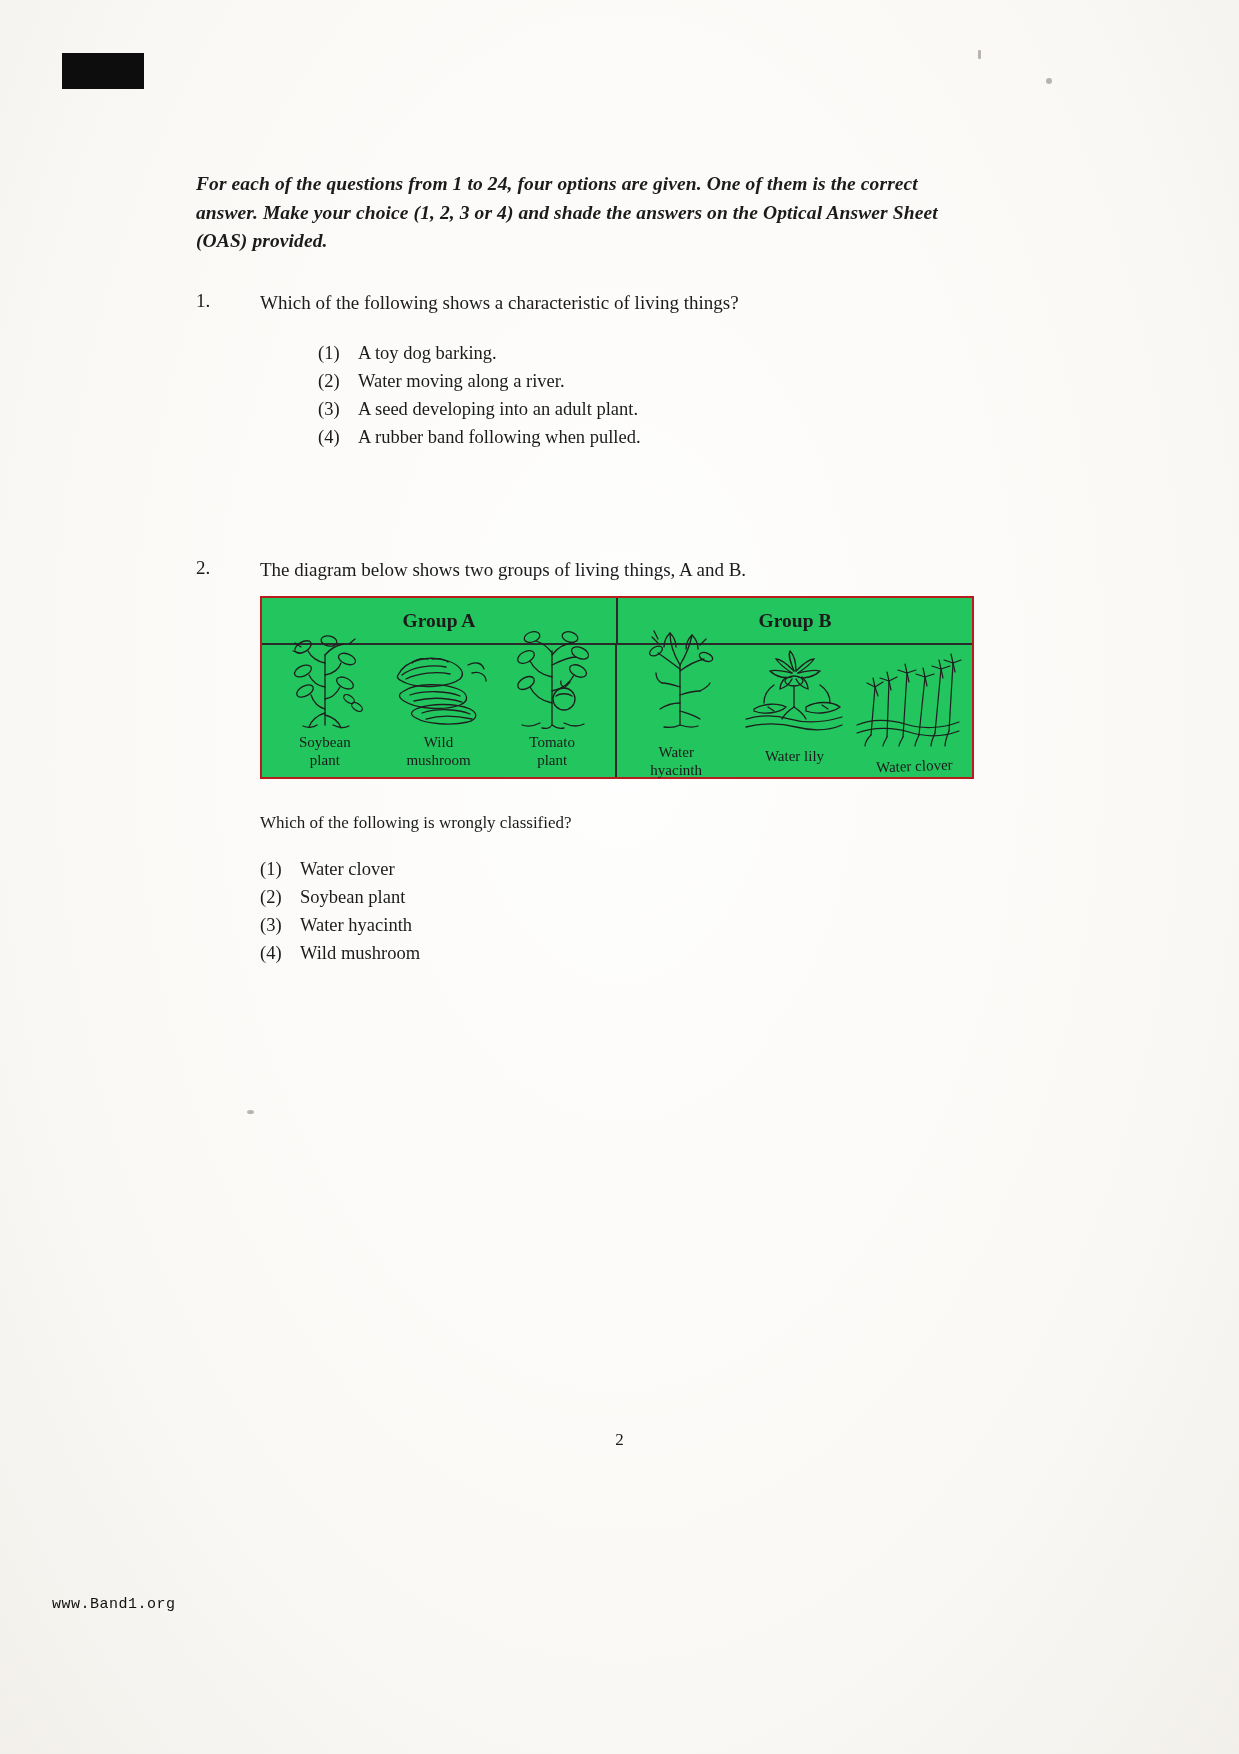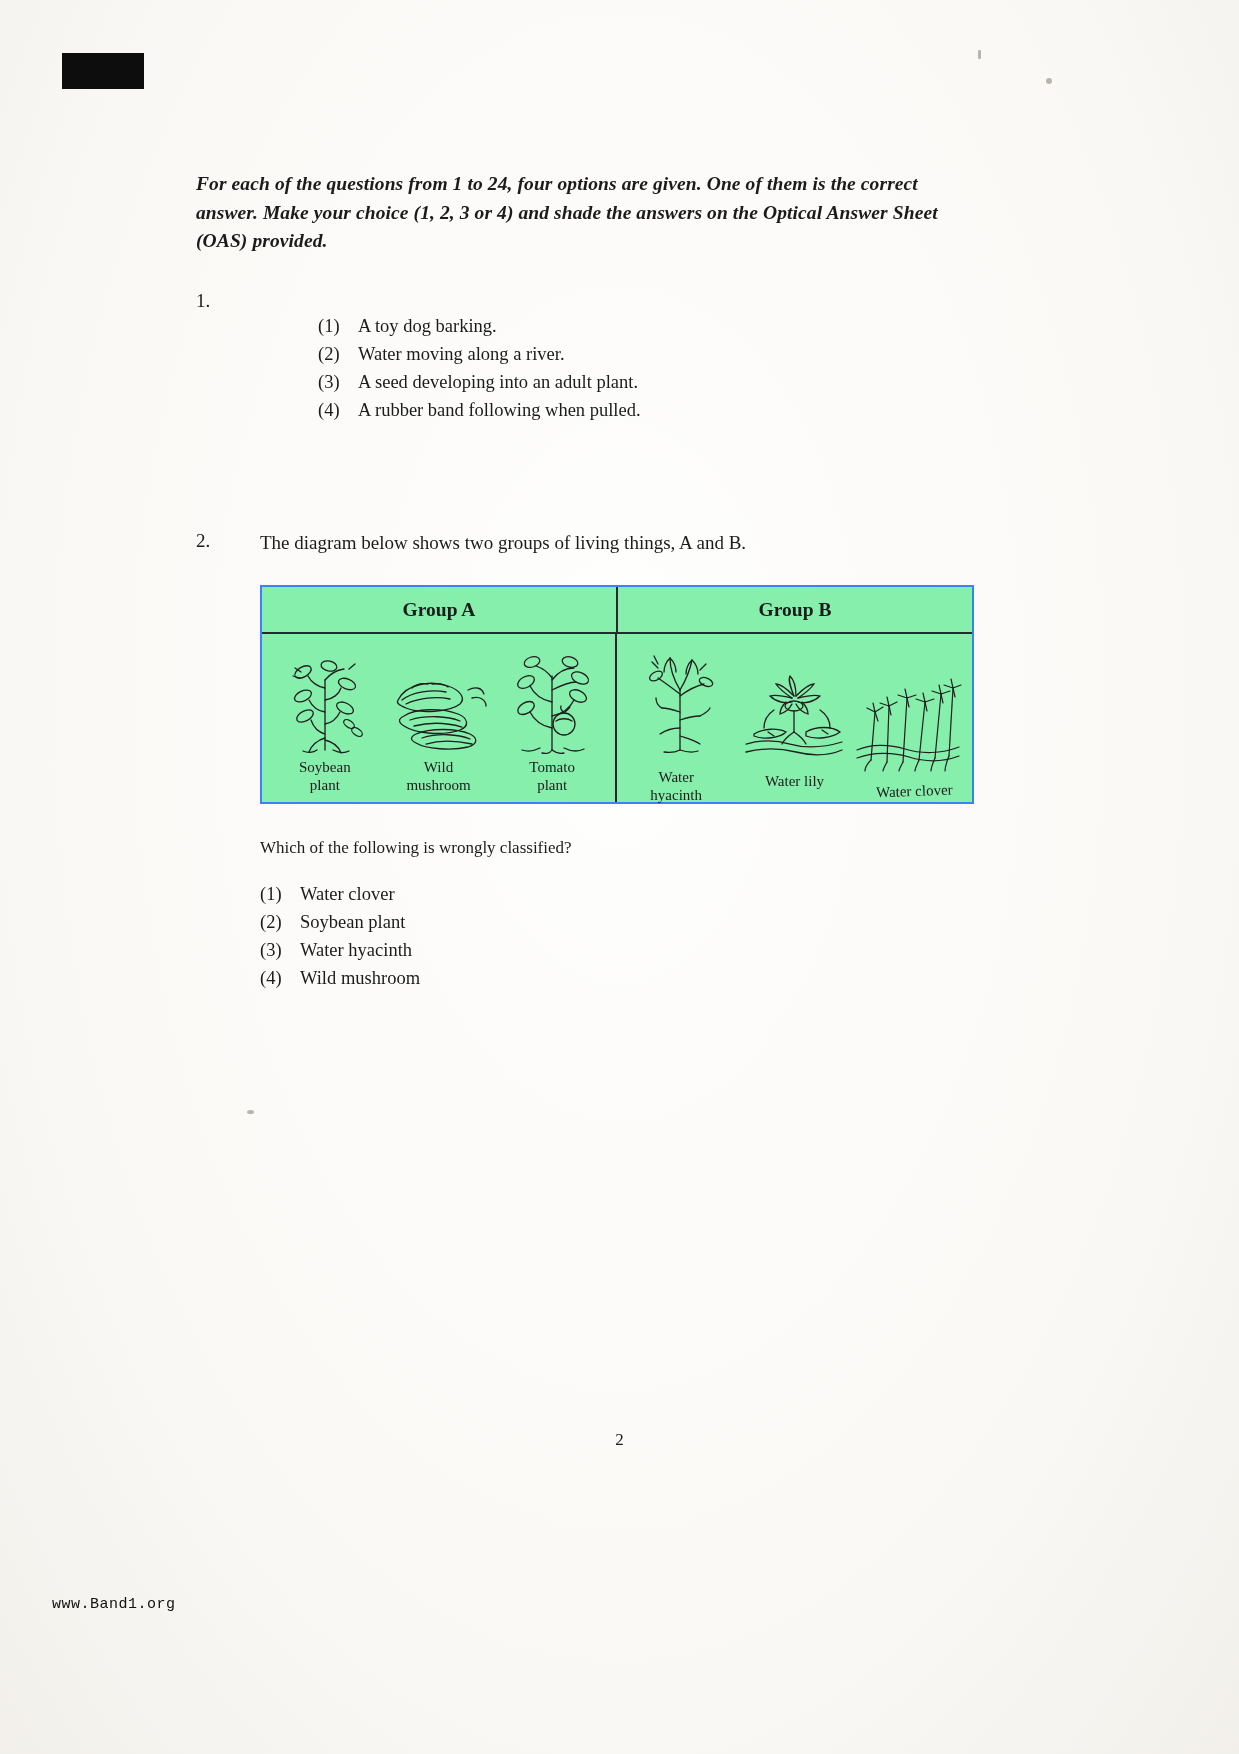--- a/index.html
+++ b/index.html
@@ -96,43 +96,43 @@
     display: inline-block;
     width: 40px;
   }
   .spacer-1 { height: 96px; }
   .sub-question {
     margin-top: 34px;
     font-size: 17px;
   }
   
   .diagram {
-    margin-top: 28px;
+    margin-top: 12px;
     margin-left: 0px;
     width: 710px;
-    border: 2px solid #3b82f6;
-    background: #86efac;
+    border: 2px solid #b91c1c;
+    background: #22c55e;
   }
   .diagram-head {
     display: flex;
     border-bottom: 2px solid #2a2a2a;
   }
   .diagram-head > div {
     flex: 1 1 50%;
     text-align: center;
     font-weight: bold;
     font-size: 19.5px;
     padding: 12px 0 11px 0;
   }
   .diagram-head > div:first-child {
     border-right: 2px solid #2a2a2a;
   }
   .diagram-body {
     display: flex;
-    height: 168px;
+    height: 132px;
   }
   .group {
     flex: 1 1 50%;
     display: flex;
     align-items: flex-end;
     justify-content: space-around;
     padding: 6px 6px 8px 6px;
     box-sizing: border-box;
   }
   .group.left {
@@ -193,20 +193,21 @@
   <div class="speck" style="left:247px; top:1110px; width:7px; height:4px;"></div>
 
   <div class="content">
 
 
     <div class="instructions">For each of the questions from 1 to 24, four options are given. One of them is the correct answer. Make your choice (1, 2, 3 or 4) and shade the answers on the Optical Answer Sheet (OAS) provided.</div>
 
     <div class="q">
       <div class="q-num">1.</div>
       <div class="q-body">
+        <div class="q-text">Which of the following shows a characteristic of living things?</div>
         <div class="options">
           <div class="opt"><span class="lbl">(1)</span><span>A toy dog barking.</span></div>
           <div class="opt"><span class="lbl">(2)</span><span>Water moving along a river.</span></div>
           <div class="opt"><span class="lbl">(3)</span><span>A seed developing into an adult plant.</span></div>
           <div class="opt"><span class="lbl">(4)</span><span>A rubber band following when pulled.</span></div>
         </div>
       </div>
     </div>
 
     <div class="spacer-1"></div>

